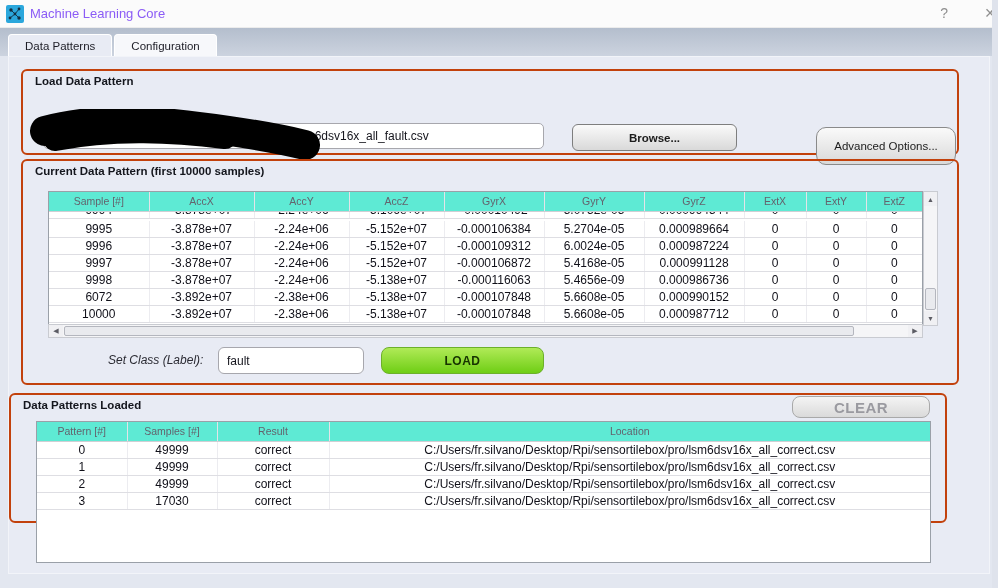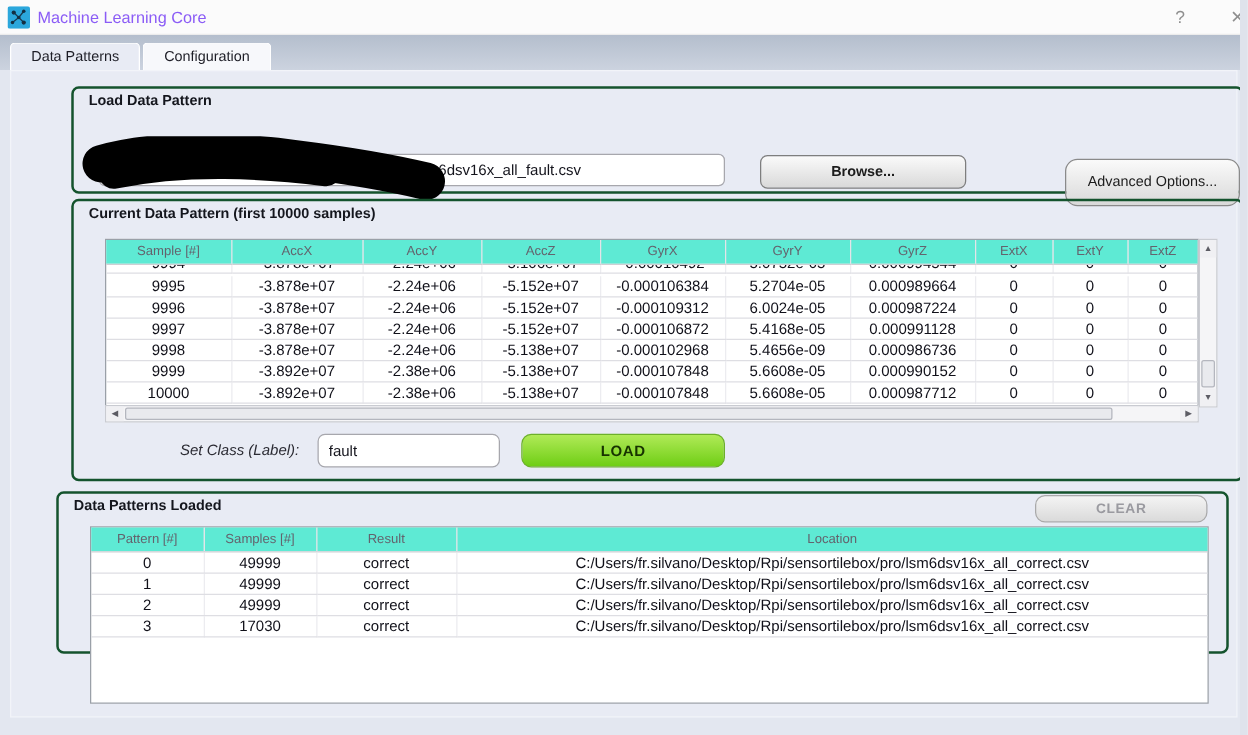--- a/index.html
+++ b/index.html
@@ -20,33 +20,33 @@
   .tabs { position:absolute; left:8px; bottom:0; display:flex;margin-top:33px; }
   .tab { height:22px; padding:0 16px; font-size:11.5px; color:#1d1d26; line-height:22px;
          border:1px solid #fff; border-bottom:none; border-radius:4px 4px 0 0; margin-right:2px; cursor:pointer; }
   .tab.active { background:#e8ebf4; }
   .tab.inactive { background:#f7f8fb; }
 
   
   .panel { position:absolute; left:8px; top:56px; width:982px; height:518px; background:#e8ebf4;
            border:1px solid #f2f4f9; }
 
-  .groupbox { position:absolute; border:2px solid #14532d; border-radius:6px;margin-left:36px; }
+  .groupbox { position:absolute; border:2px solid #c2410c; border-radius:6px; }
   .group-title { position:absolute; left:12px; top:4px; font-size:11.5px; font-weight:bold; color:#14161d; }
 
   
   .btn { position:absolute; display:flex; align-items:center; justify-content:center; cursor:pointer;
          border:1px solid #7e7e7e; border-radius:6px; background:linear-gradient(#fafafa,#d9d9d9);
          font-size:11.5px; color:#1c1c1c; }
   .btn-browse { left:549px; top:53px; width:165px; height:27px; font-weight:bold; }
   .btn-advanced { left:793px; top:56px; width:140px; height:38px; border-radius:10px; border-color:#8a8a8a; }
   .btn-load { background:linear-gradient(#b0ea57,#6fce15); border:1px solid #6cb02a; border-radius:8px;
               font-weight:bold; color:#173300; font-size:12px; letter-spacing:.5px; }
   .btn-clear { background:linear-gradient(#f4f4f4,#dadada); border:1px solid #a9a9a9; border-radius:8px;
-               font-weight:bold; color:#9a9aa0; font-size:11px; letter-spacing:.5px; }
+               font-weight:bold; color:#9a9aa0; font-size:15px; letter-spacing:.5px; }
   .textfield { position:absolute; border:1px solid #a7a7ad; border-radius:5px; background:#fff;
                font-family:"Liberation Sans",sans-serif; font-size:12px; color:#14141c; }
 
   
   .tblwrap { position:absolute; background:#fff; border:1px solid #9aa0a8; }
   table.grid { border-collapse:collapse; table-layout:fixed; width:100%; }
   table.grid th { font-size:10.5px; font-weight:normal; color:#63636d; height:19px;
                   border-bottom:1px solid #cfcfd4; border-right:1px solid #e4e4e8; background:#5eead4; }
   table.grid td { font-size:12px; color:#101019; text-align:center; height:17px;
                   border-bottom:1px solid #dedee3; border-right:1px solid #ececf0; white-space:nowrap; overflow:hidden; }
@@ -225,29 +225,29 @@
                 <td>0.000991128</td>
                 <td>0</td>
                 <td>0</td>
                 <td>0</td>
               </tr>
               <tr>
                 <td>9998</td>
                 <td>-3.878e+07</td>
                 <td>-2.24e+06</td>
                 <td>-5.138e+07</td>
-                <td>-0.000102968</td>
+                <td>-0.000116063</td>
                 <td>5.4656e-09</td>
                 <td>0.000986736</td>
                 <td>0</td>
                 <td>0</td>
                 <td>0</td>
               </tr>
               <tr>
-                <td>9999</td>
+                <td>6072</td>
                 <td>-3.892e+07</td>
                 <td>-2.38e+06</td>
                 <td>-5.138e+07</td>
                 <td>-0.000107848</td>
                 <td>5.6608e-05</td>
                 <td>0.000990152</td>
                 <td>0</td>
                 <td>0</td>
                 <td>0</td>
               </tr>

